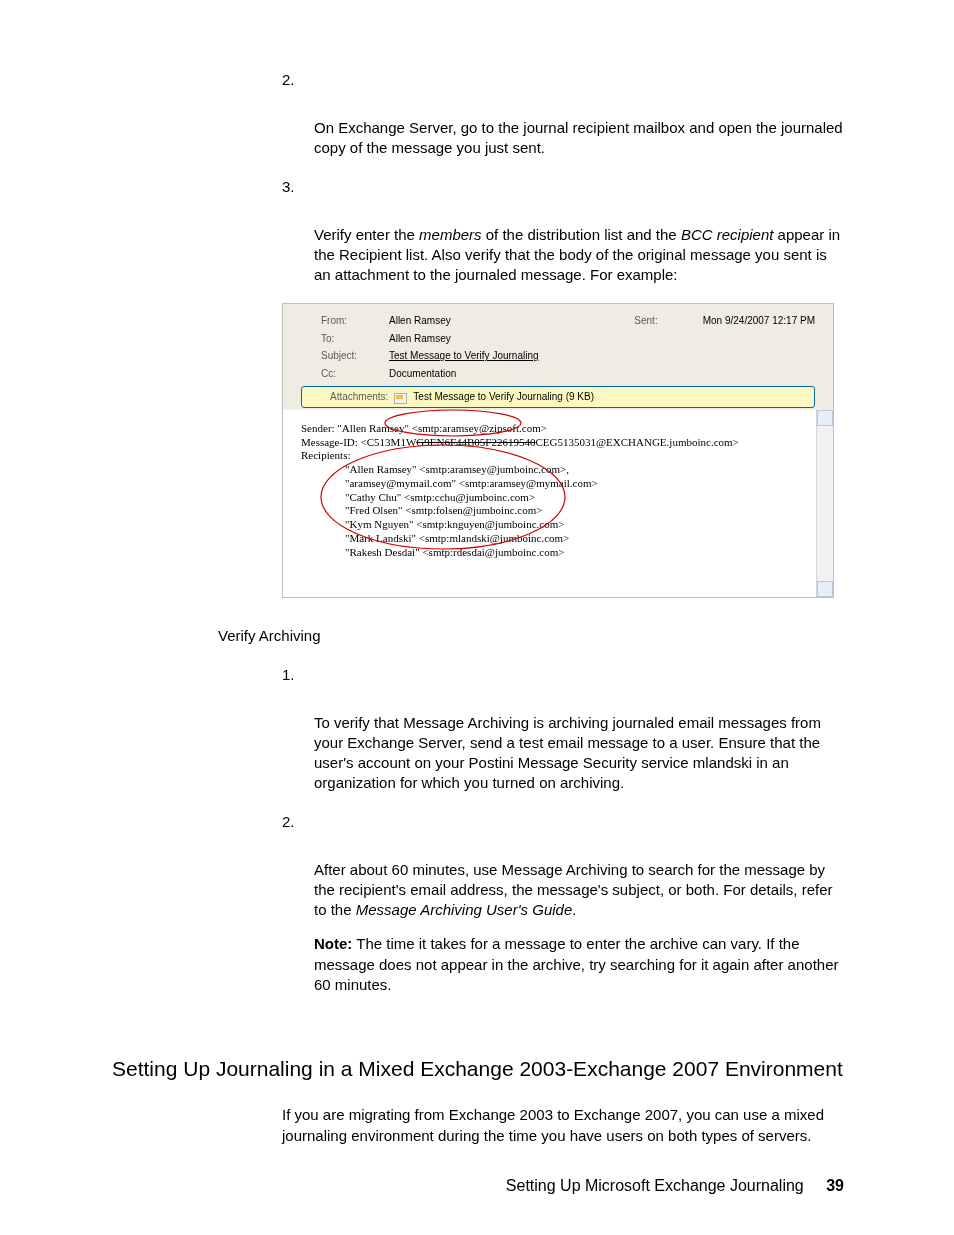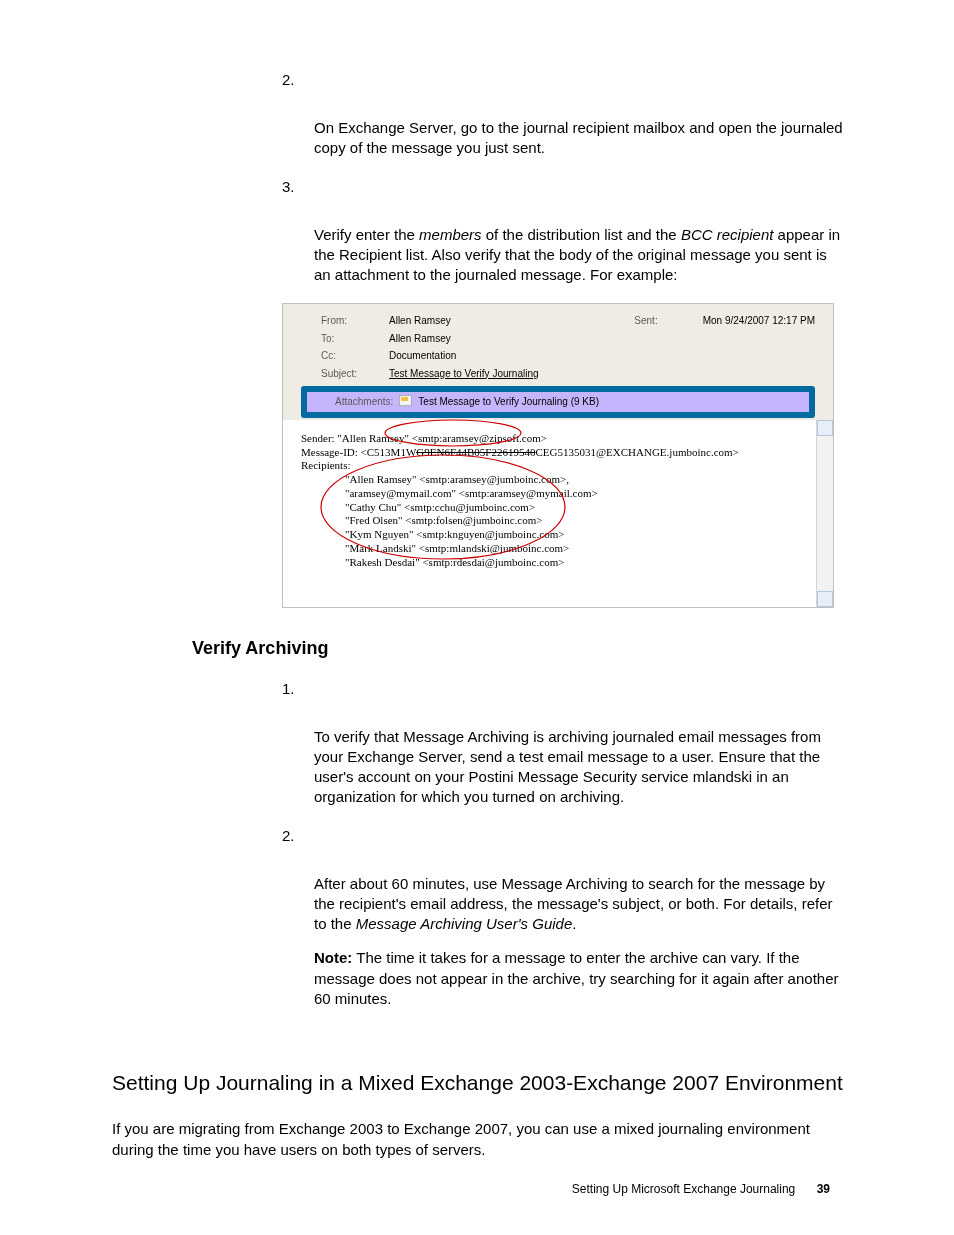--- a/index.html
+++ b/index.html
@@ -26,30 +26,31 @@
     flex-shrink: 0;
   }
   .ol-body {
     flex: 1;
     margin-top: 48px;
   }
   .indent-block {
     margin-left: 170px;
   }
   .h2 {
-    font-size: 18px;
-    font-weight: bold;
-    margin: 28px 0 18px 80px;
+    font-size: 15px;
+    font-weight: normal;
+    margin: 28px 0 18px 106px;
   }
   .h1 {
     font-size: 21px;
     font-weight: normal;
     margin: 60px 0 22px 0;
   }
   .p-block {
+    margin-left: 170px;
     margin-bottom: 18px;
   }
   em { font-style: italic; }
 
   
   .fig-wrap {
     margin: 14px 0 10px 170px;
     width: 552px;
     border: 1px solid #bfbfbf;
     background: #fff;
@@ -60,28 +61,28 @@
     padding: 10px 18px 2px 18px;
     font-size: 10px;
   }
   .fig-row { display: flex; margin-bottom: 4px; }
   .fig-lbl { color: #5a5a5a; width: 68px; padding-left: 20px; }
   .fig-val { color: #000; }
   .fig-sent { margin-left: auto; color:#5a5a5a; }
   .fig-sent-v { margin-left: 6px; color:#000;padding-left:39px; }
   .fig-subj { text-decoration: underline; color:#000; }
   .fig-att {
-    background:#c4b5fd;
-    border:6px solid #0369a1;
+    background:#fef9c3;
+    border:1px solid #0369a1;
     border-radius:3px;
     margin: 6px 0 0 0;
     padding: 3px 8px;
     font-size:10px;
     display:flex;
-    align-items:flex-start;
+    align-items:flex-end;
     gap:6px;
   }
   .att-icon {
     width:11px;height:9px;background:#f4f4f4;border:1px solid #b0b0b0;position:relative;
   }
   .att-icon::after{content:"";position:absolute;left:1px;top:1px;width:7px;height:4px;background:#f3c04a;}
   .fig-body {
     background:#fff;
     padding: 12px 6px 38px 18px;
     font-family: "Times New Roman", Times, serif;
@@ -100,22 +101,22 @@
   .fig-scroll::after{
     content:""; position:absolute; bottom:0; left:0; right:0; height:16px;
     background:#e5eef9; border:1px solid #b8c8dc; box-sizing:border-box;
   }
   .strike { text-decoration: line-through; }
   svg.oval { position:absolute; pointer-events:none; }
 
   .footer {
     position:absolute;
     bottom:38px;
-    right:124px;
-    font-size:12px;
+    right:110px;
+    font-size:16px;
     text-align:right;
   }
   .footer .pn { font-weight:bold; margin-left:18px; }
 </style>
 </head>
 <body>
 
 <div class="page">
 
   <div class="indent-block">
@@ -137,26 +138,26 @@
         <span class="fig-lbl">From:</span>
         <span class="fig-val">Allen Ramsey</span>
         <span class="fig-sent">Sent:</span>
         <span class="fig-sent-v">Mon 9/24/2007 12:17 PM</span>
       </div>
       <div class="fig-row">
         <span class="fig-lbl">To:</span>
         <span class="fig-val">Allen Ramsey</span>
       </div>
       <div class="fig-row">
+        <span class="fig-lbl">Subject:</span>
+        <span class="fig-val fig-subj">Test Message to Verify Journaling</span>
+      </div>
+      <div class="fig-row">
         <span class="fig-lbl">Cc:</span>
         <span class="fig-val">Documentation</span>
-      </div>
-      <div class="fig-row">
-        <span class="fig-lbl">Subject:</span>
-        <span class="fig-val fig-subj">Test Message to Verify Journaling</span>
       </div>
       <div class="fig-att">
         <span class="fig-lbl" style="width:auto">Attachments:</span>
         <span class="att-icon"></span>
         <span>Test Message to Verify Journaling (9 KB)</span>
       </div>
     </div>
     <div class="fig-body">
       <div>Sender: "Allen Ramsey" &lt;smtp:aramsey@zipsoft.com&gt;</div>
       <div>

